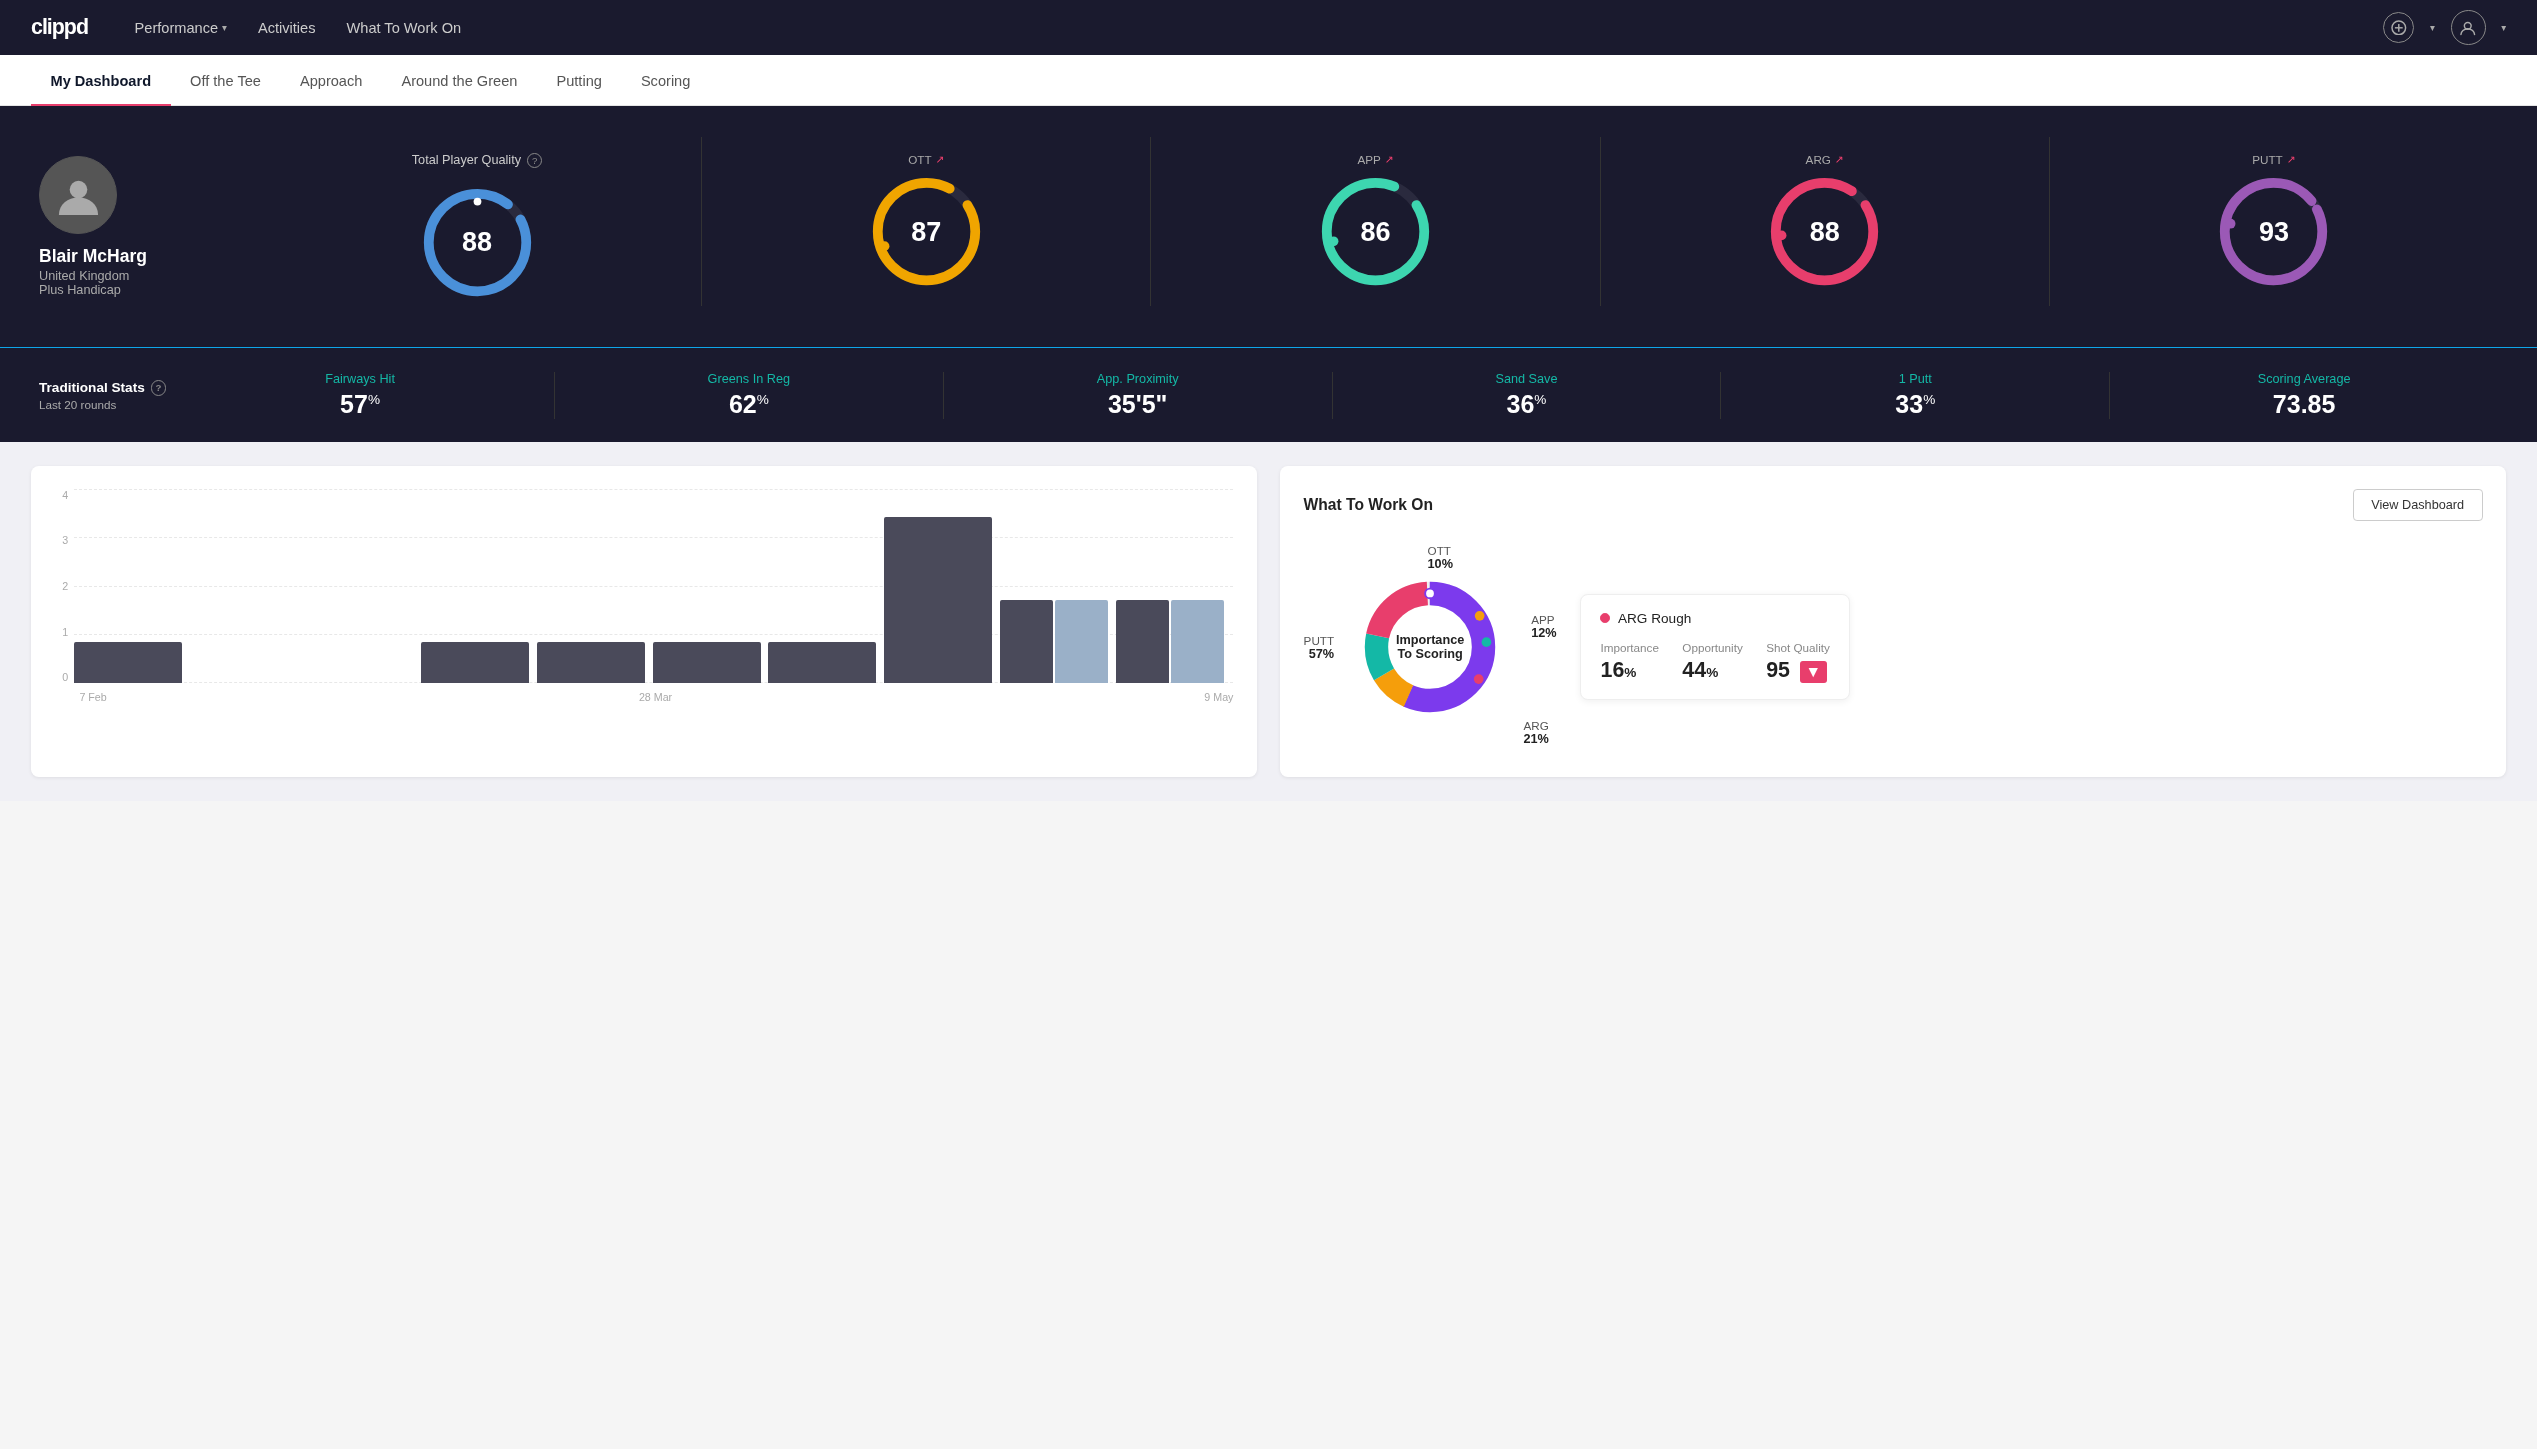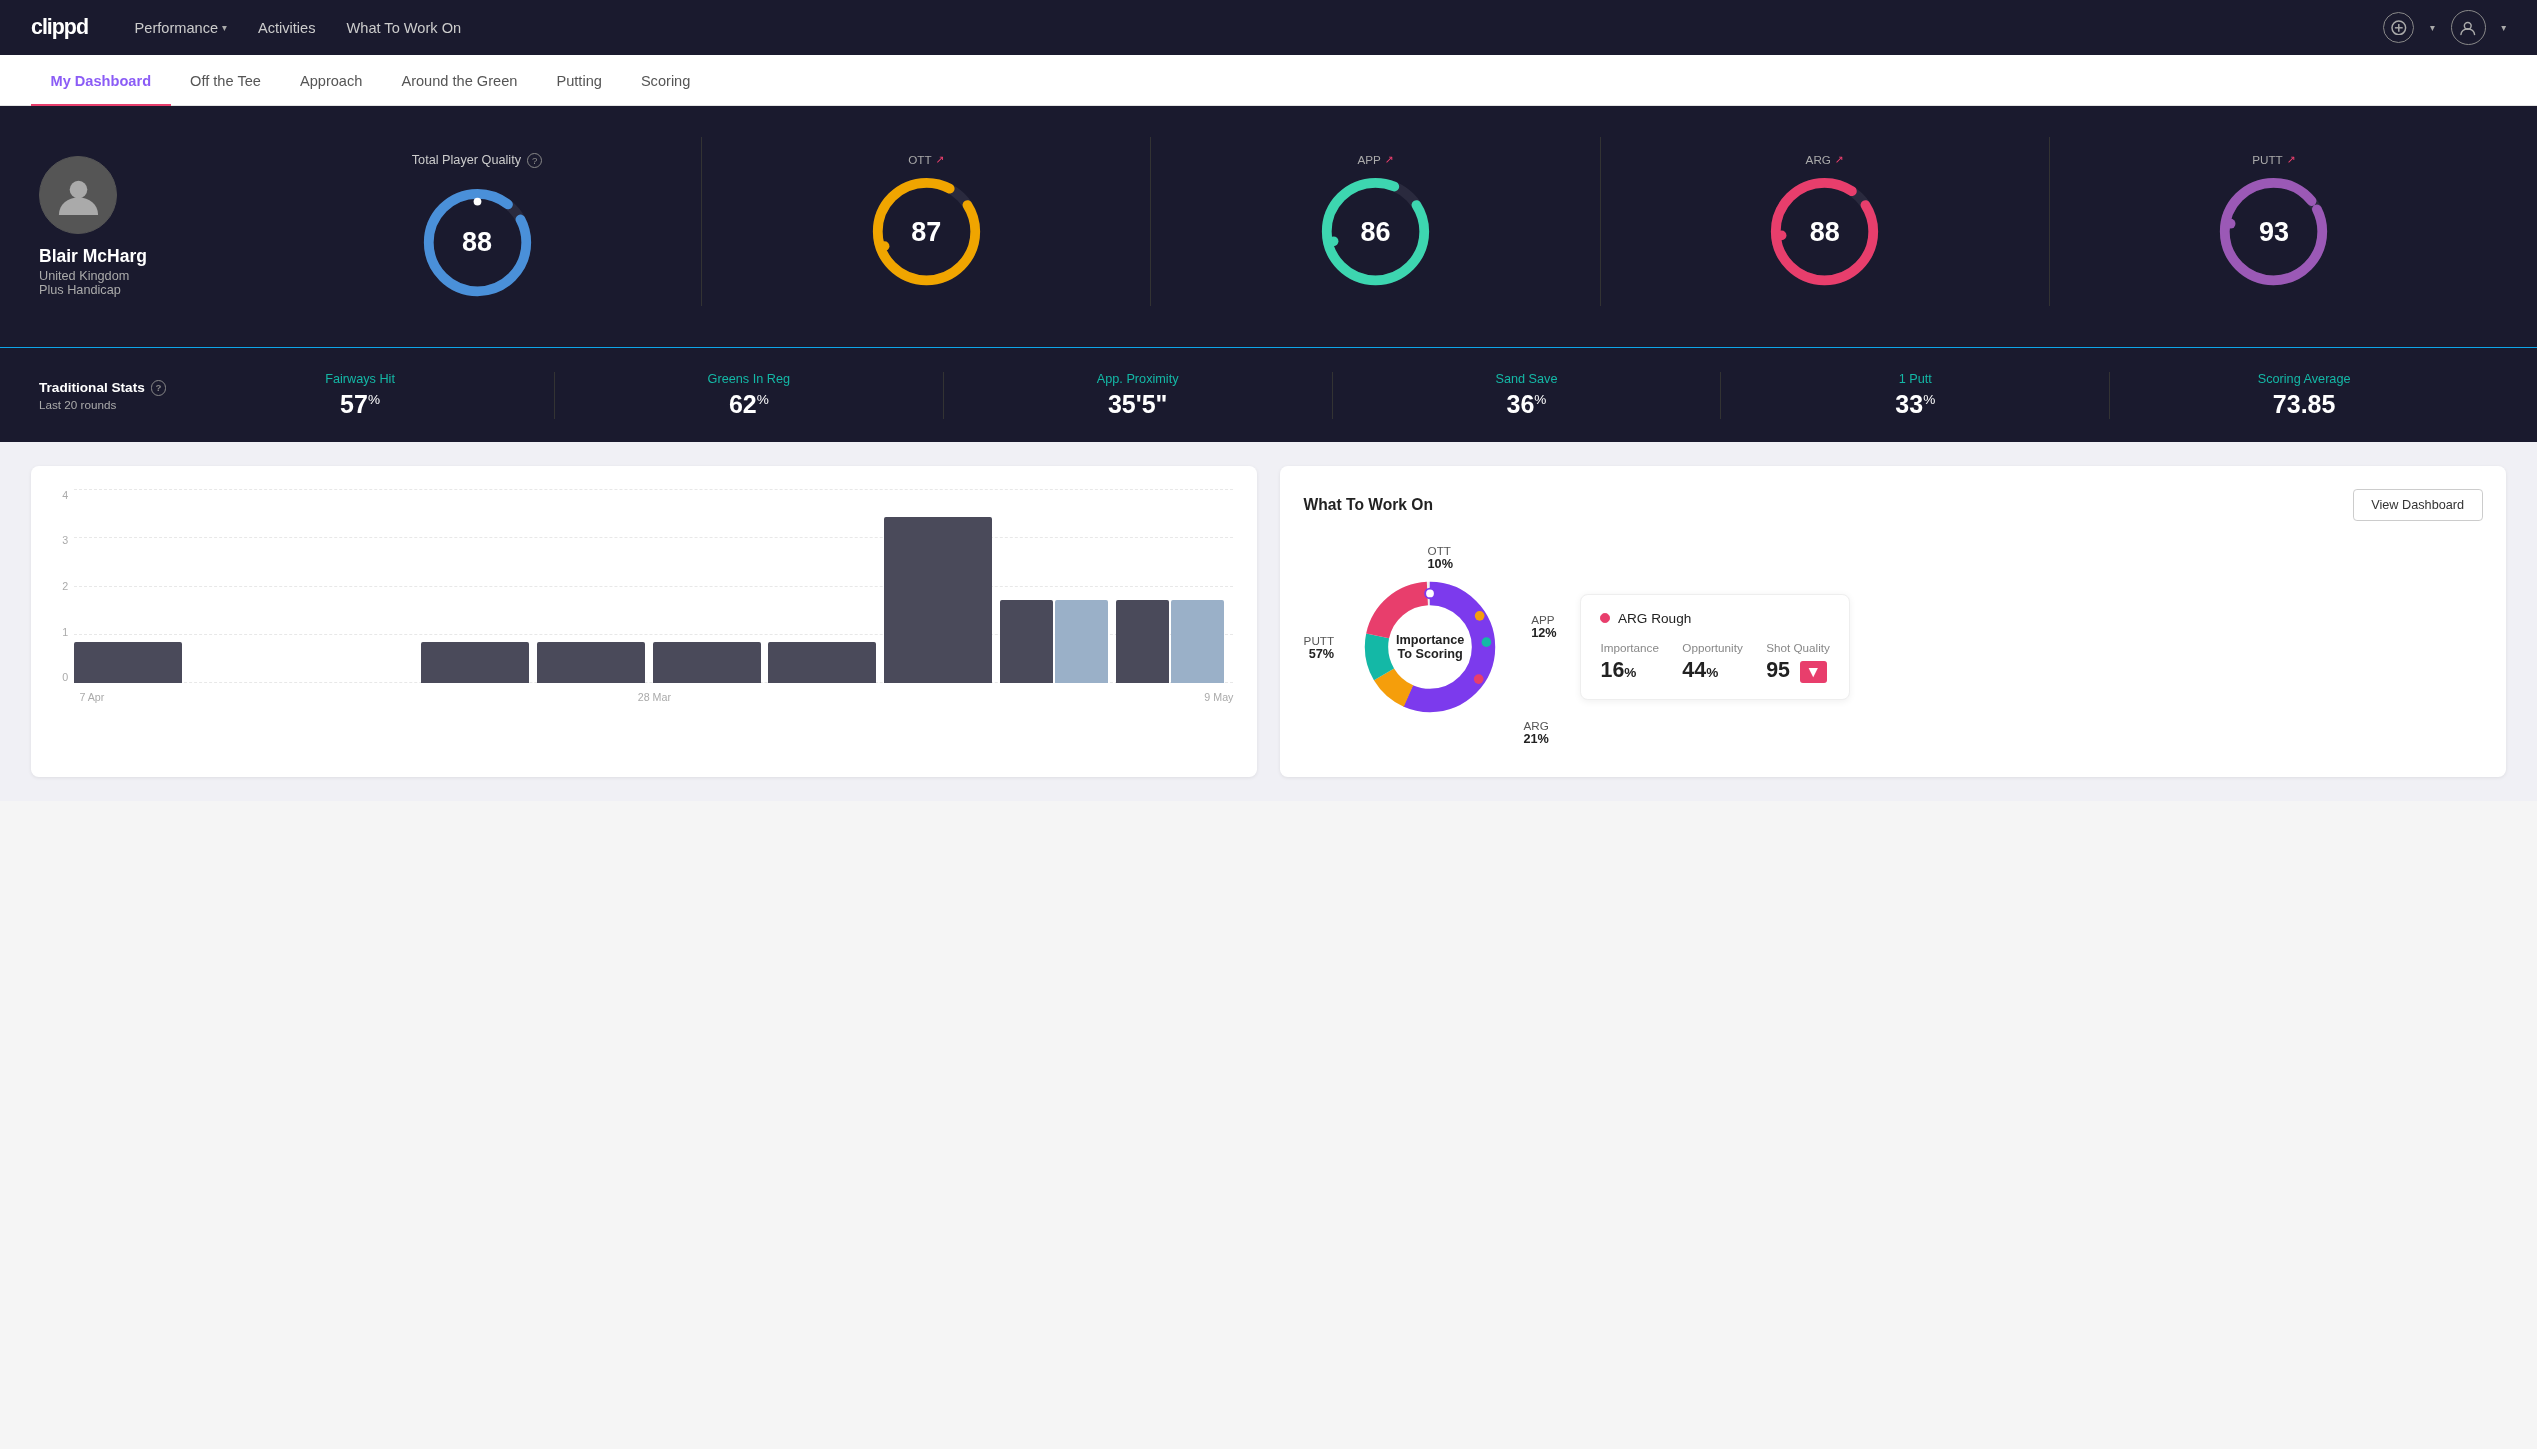--- a/index.html
+++ b/index.html
@@ -66,21 +66,21 @@
     }
     .tab {
       color: #555;
       font-size: 14.6px;
       padding: 17.5px 19.5px 15.6px;
       cursor: pointer;
       border-bottom: 2.9px solid transparent;
       margin-bottom: -1px;
     }
     .tab.active {
-      color: #8b5cf6;
+      color: #0f172a;
       border-bottom-color: #e83e6c;
       font-weight: 600;
     }
 
     
     .hero {
       background: #1a1a2e;
       padding: 31px 39px;
       display: flex;
       align-items: center;
@@ -521,21 +521,21 @@
               </div>
               <div style="display: flex; gap: 1.9px; align-items: flex-end; flex: 1 1 0%;">
                 <div style="width: 19.5px; background: rgb(74, 74, 90); border-radius: 1.9px 1.9px 0px 0px; height: 83px; flex: 1 1 0%;"></div>
                 <div style="width: 19.5px; background: rgb(154, 176, 200); border-radius: 1.9px 1.9px 0px 0px; height: 83px; flex: 1 1 0%;"></div>
               </div>
             </div>
         </div>
       </div>
 
       <div style="display:flex;padding-left:25px;justify-content:space-between;margin-top:7.8px;">
-        <span style="font-size:10.7px;color:#aaa;">7 Apr</span>
+        <span style="font-size:10.7px;color:#aaa;">7 Feb</span>
         <span style="font-size:10.7px;color:#aaa;">28 Mar</span>
         <span style="font-size:10.7px;color:#aaa;">9 May</span>
       </div>
     </div>
   </div>
 
   <div class="panel">
     <div class="panel-header">
       <div class="panel-title">What To Work On</div>
       <button class="btn-outline">View Dashboard</button>

